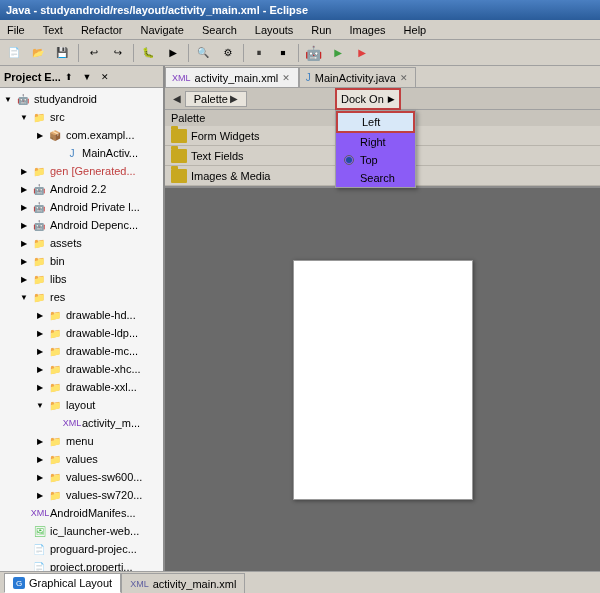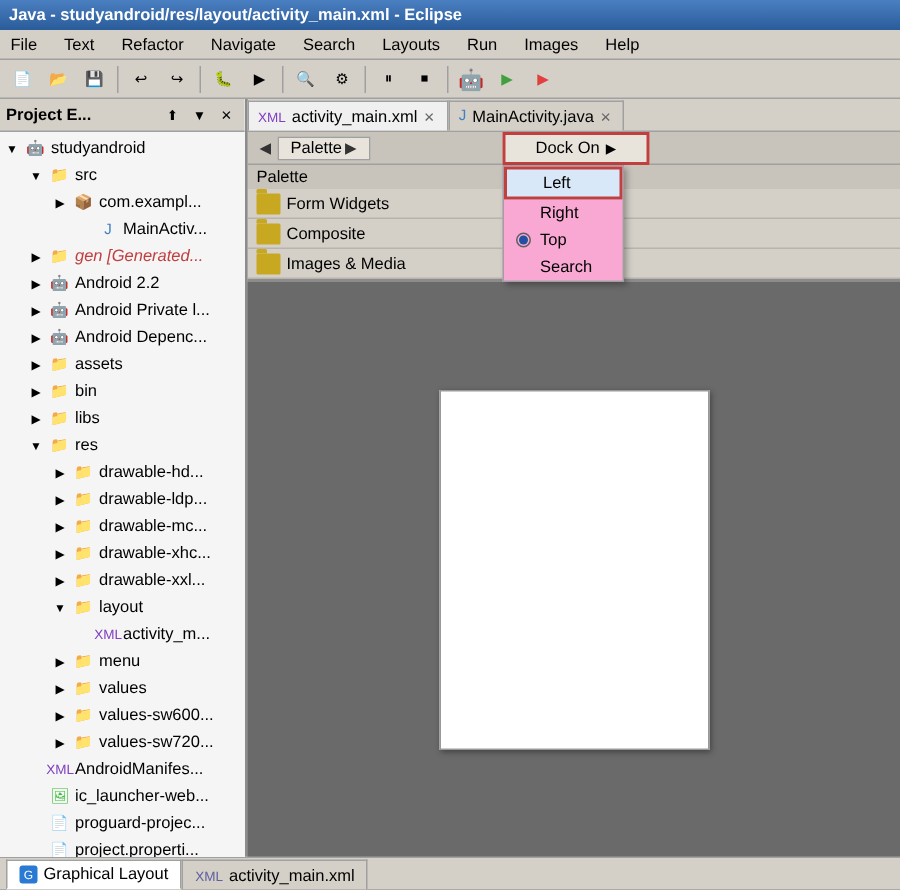--- a/index.html
+++ b/index.html
@@ -118,21 +118,21 @@
       border-right: 2px solid #8c8c8c;
       overflow-y: auto;
       flex-shrink: 0;
     }
     .sidebar-header {
       background: #d4d0c8;
       border-bottom: 1px solid #a0a0a0;
       padding: 2px 4px;
       display: flex;
       align-items: center;
-      justify-content: space-between;
+      justify-content: flex-start;
       height: 22px;
     }
     .sidebar-title {
       font-size: 11px;
       font-weight: bold;
     }
     .sidebar-icons {
       display: flex;
       gap: 2px;
     }
@@ -260,37 +260,37 @@
     
     .dock-on-container {
       position: absolute;
       top: 0;
       left: 170px;
       z-index: 100;
     }
     .dock-on-btn {
       background: #e8e4dc;
       border: 2px solid #c04040;
-      padding: 2px 20px;
+      padding: 2px 4px;
       font-size: 11px;
       cursor: pointer;
       display: flex;
       align-items: center;
       gap: 4px;
       height: 22px;
       white-space: nowrap;
     }
     .dock-on-arrow { font-size: 9px; }
 
     
     .dropdown-menu {
       position: absolute;
       top: 22px;
       left: 0;
-      background: #f9a8d4;
+      background: #8b5cf6;
       border: 1px solid #a0a0a0;
       box-shadow: 2px 2px 4px rgba(0,0,0,0.3);
       min-width: 80px;
       z-index: 200;
     }
     .dropdown-item {
       padding: 3px 20px 3px 24px;
       font-size: 11px;
       cursor: pointer;
       display: flex;
@@ -370,21 +370,21 @@
       height: 240px;
       border: 1px solid #999;
       box-shadow: 1px 1px 4px rgba(0,0,0,0.4);
     }
 
     
     .indent-1 { padding-left: 16px; }
     .indent-2 { padding-left: 32px; }
     .indent-3 { padding-left: 48px; }
 
-    .highlight-red { color: #c04040; font-style: italic; }
+    .highlight-red { color: #c04040; }
   </style>
 </head>
 <body>
 
 <div class="title-bar">
   <span>Java - studyandroid/res/layout/activity_main.xml - Eclipse</span>
 </div>
 
 <div class="menu-bar">
   <span class="menu-item">File</span>
@@ -648,21 +648,21 @@
         <span>Palette</span>
       </div>
 
       <div class="palette-content">
         <div class="palette-section">
           <div class="section-folder"></div>
           <span>Form Widgets</span>
         </div>
         <div class="palette-section">
           <div class="section-folder"></div>
-          <span>Composite</span>
+          <span>Text Fields</span>
         </div>
         <div class="palette-section">
           <div class="section-folder"></div>
           <span>Images &amp; Media</span>
         </div>
       </div>
     </div>
 
     <div class="canvas-area">
       <div class="phone-canvas"></div>

